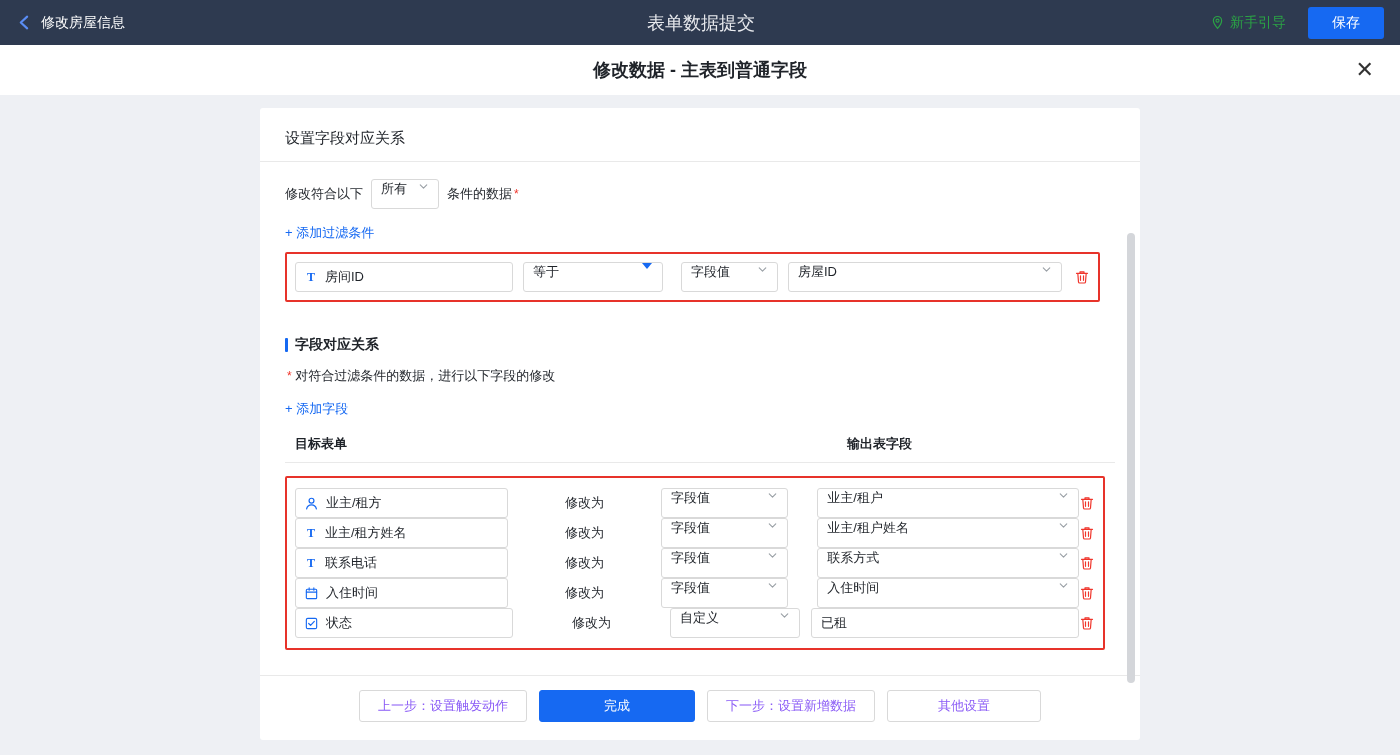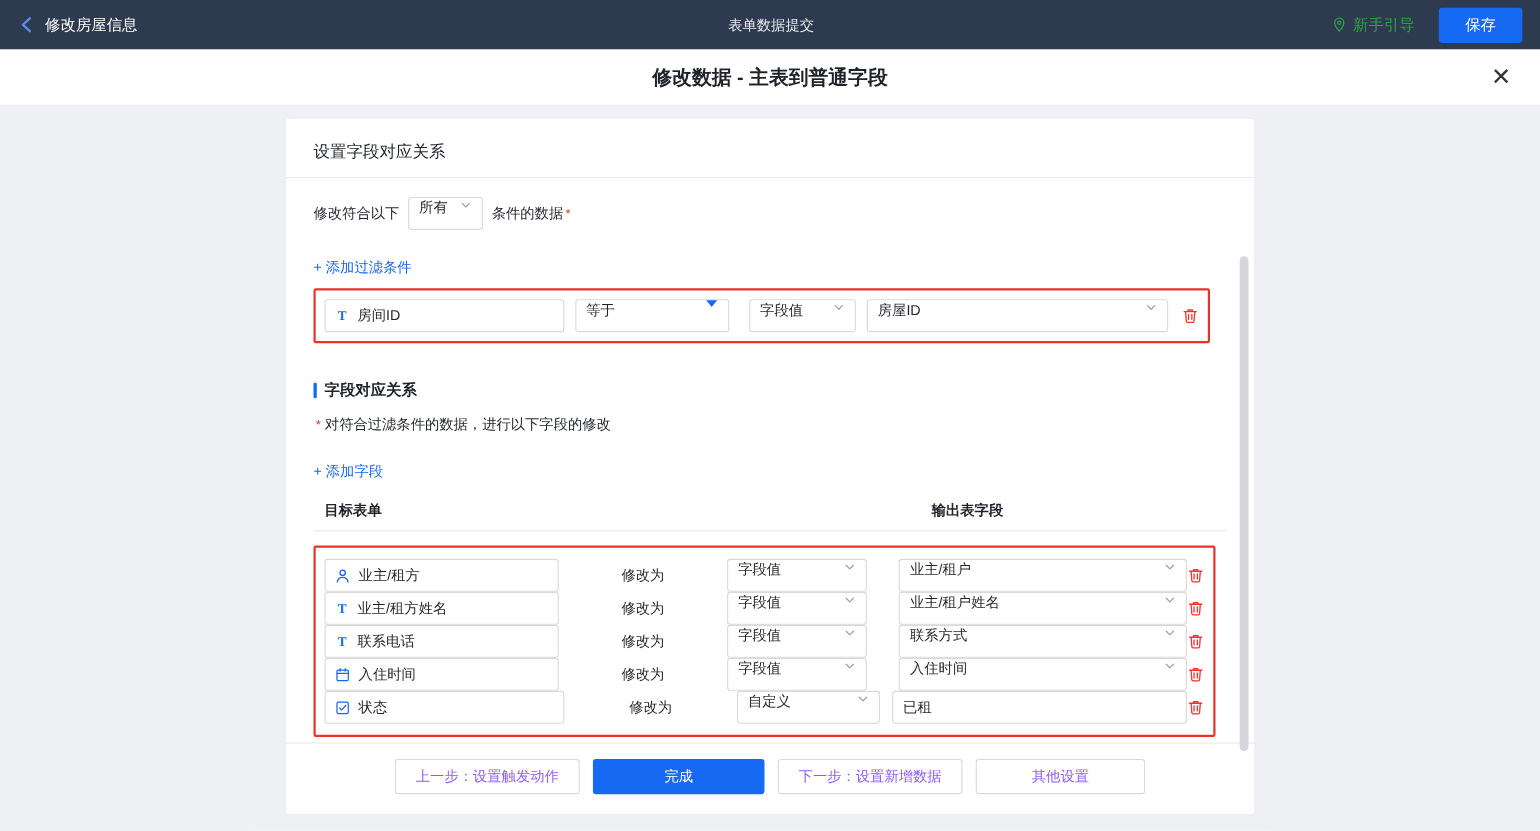--- a/index.html
+++ b/index.html
@@ -2,21 +2,21 @@
 <html><head>
 <meta charset="utf-8">
 <style>
   * { margin:0; padding:0; box-sizing:border-box; }
   html,body { width:1400px; height:755px; font-family:"Liberation Sans","DejaVu Sans",sans-serif; background:#eef0f4; overflow:hidden; }
 
   
   .topbar { height:45px; background:#2e3a50; display:flex; align-items:center; padding:0 16px; position:relative; color:#fff; }
   .topbar-left { display:flex; align-items:center; gap:8px; font-size:14px; cursor:pointer; }
   .back-icon { color:#5a8df5; display:flex; align-items:center; }
-  .topbar-center { position:absolute; left:2px; right:0; text-align:center; font-size:13px; color:#e8eaee; pointer-events:none; }
+  .topbar-center { position:absolute; left:2px; right:0; text-align:center; font-size:18px; color:#e8eaee; pointer-events:none; }
   .topbar-right { margin-left:auto; display:flex; align-items:center; gap:22px; position:relative; z-index:1; }
   .guide { display:flex; align-items:center; gap:5px; color:#2ba245; font-size:14px; cursor:pointer; }
   .save-btn { background:#1669f2; color:#fff; border:none; border-radius:3px; font-size:14px; padding:7px 24px; cursor:pointer; font-family:inherit; }
 
   
   .dialog-header { height:50px; background:#fff; position:relative; display:flex; align-items:center; justify-content:center; }
   .dialog-title { font-size:18px; font-weight:700; color:#1f2329; }
   .close { position:absolute; right:26px; top:50%; transform:translateY(-50%); font-size:22px; color:#333; cursor:pointer; line-height:1; }
 
   
@@ -26,21 +26,21 @@
   .divider { border-bottom:1px solid #e9e9e9; }
   .content { padding:0 25px; flex:0 0 auto; }
 
   .filter-line { margin-top:17px; display:flex; align-items:center; gap:8px; font-size:13px; color:#1f2329; }
   .req { color:#f0352b; margin-left:2px; font-size:12px; }
 
   .select { height:30px; border:1px solid #d9d9d9; border-radius:3px; background:#fff; display:flex; align-items:flex-start; justify-content:space-between; padding:0 8px 0 9px; font-size:13px; color:#1f2329; cursor:pointer; }
   .select .chev { color:#9aa0a6; flex:0 0 auto; margin-left:6px; }
   .select.sm { width:68px; }
 
-  .link { margin-top:25px; color:#1669f2; font-size:13px; cursor:pointer; width:fit-content; }
+  .link { margin-top:15px; color:#1669f2; font-size:13px; cursor:pointer; width:fit-content; }
 
   .red-box { border:2px solid #e7332a; border-radius:2px; margin-top:10px; padding:8px; width:815px; }
   .frow { display:flex; align-items:center; }
   .field-input { width:218px; height:30px; border:1px solid #d9d9d9; border-radius:3px; display:flex; align-items:center; gap:7px; padding:0 8px; font-size:13px; color:#1f2329; background:#fff; }
   .ficon { color:#1669f2; display:flex; align-items:center; flex:0 0 auto; }
   .ficon.t { font-weight:700; font-size:12px; font-family:"Liberation Serif","DejaVu Serif",serif; width:14px; justify-content:center; }
   .select.op { width:140px; margin-left:10px; padding-right:10px; }
   .caret-blue { width:0; height:0; border-left:5px solid transparent; border-right:5px solid transparent; border-top:6px solid #1669f2; margin-left:6px; }
   .select.type1 { width:97px; margin-left:18px; }
   .select.val1 { flex:1; margin-left:10px; margin-right:12px; }

